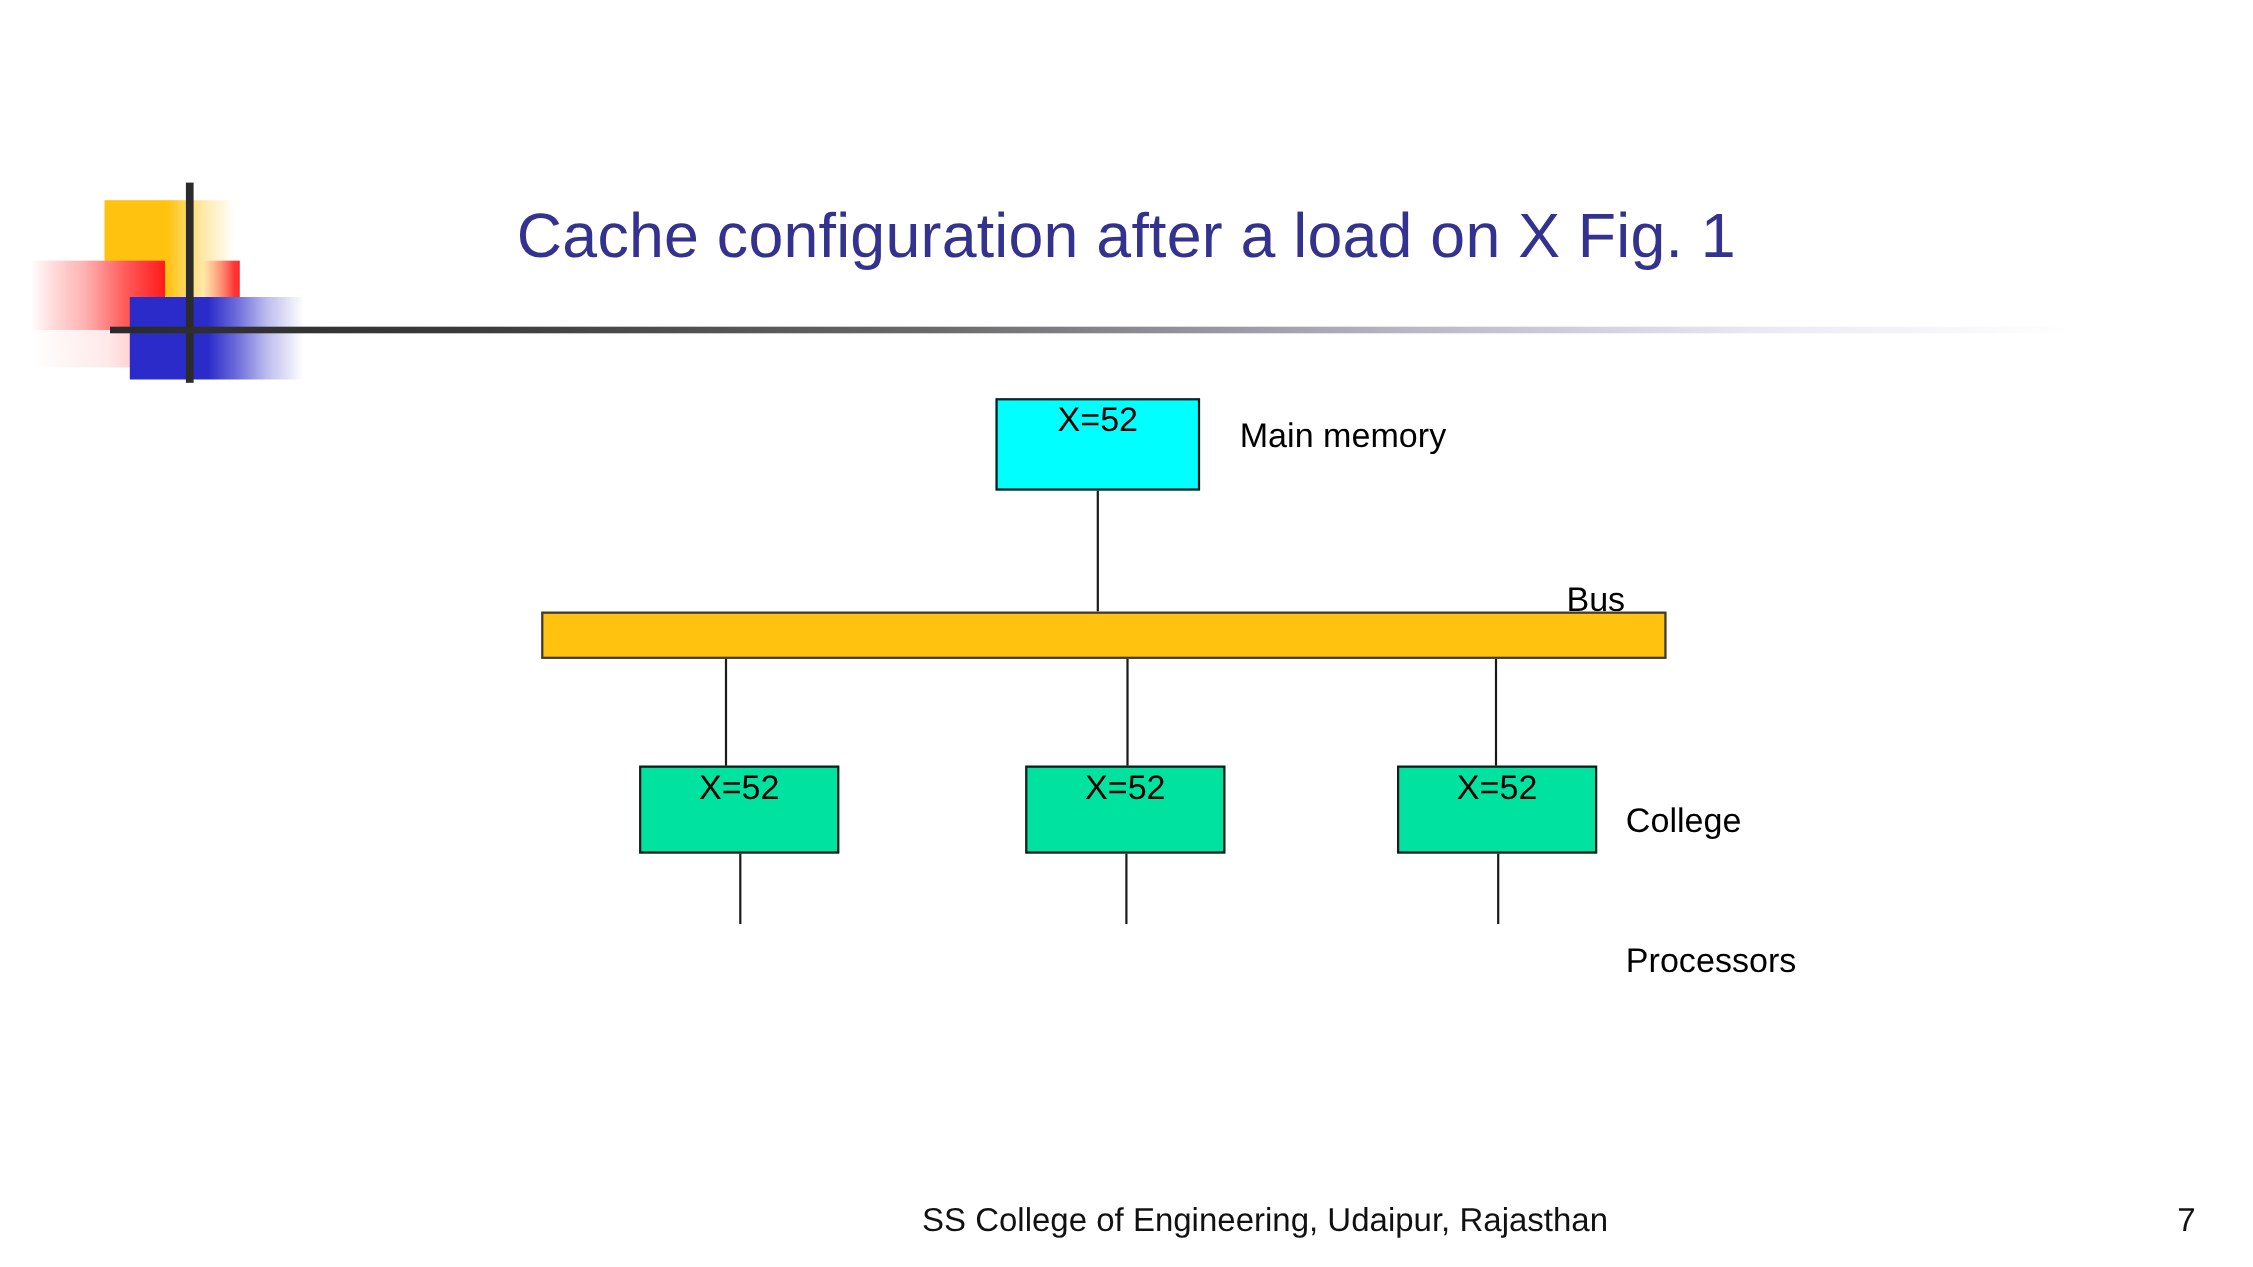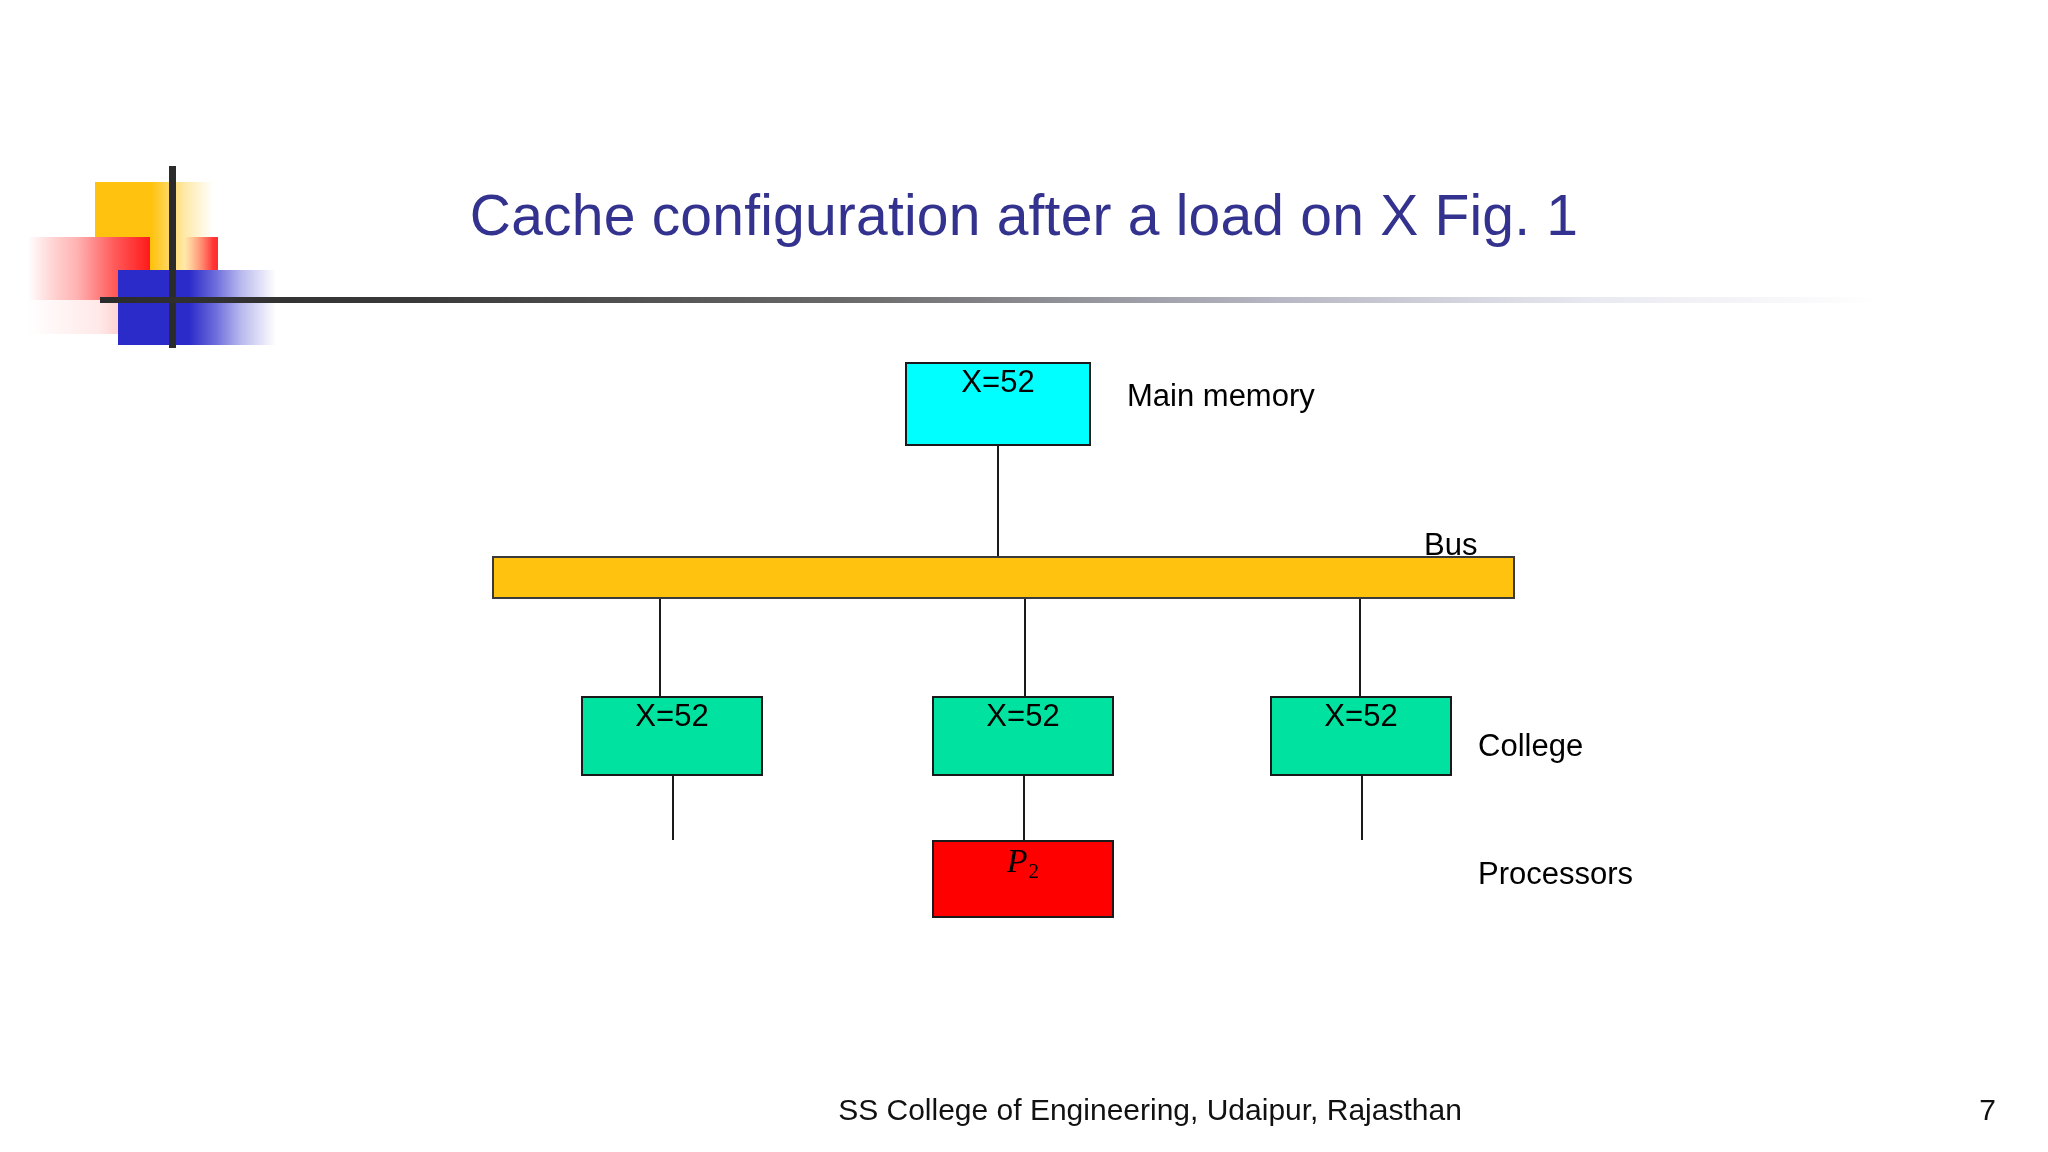--- a/index.html
+++ b/index.html
@@ -178,21 +178,18 @@
   </div>
   <div class="node node-cache" style="left:1270px; top:696px; width:182px; height:80px;">
     <span>X=52</span>
   </div>
   <div class="side-label" style="left:1478px; top:728px;">College</div>
 
   <div class="connector" style="left:672px; top:776px; height:64px;"></div>
   <div class="connector" style="left:1023px; top:776px; height:64px;"></div>
   <div class="connector" style="left:1361px; top:776px; height:64px;"></div>
 
-  <div class="node node-proc" style="left:932px; top:840px; width:182px; height:78px;">
-    <span class="proc-label"><span>P</span><sub>2</sub></span>
-  </div>
   <div class="side-label" style="left:1478px; top:856px;">Processors</div>
 
   <div class="footer-text">SS College of Engineering, Udaipur, Rajasthan</div>
   <div class="page-number">7</div>
 
 </div>
 
 </body></html>

